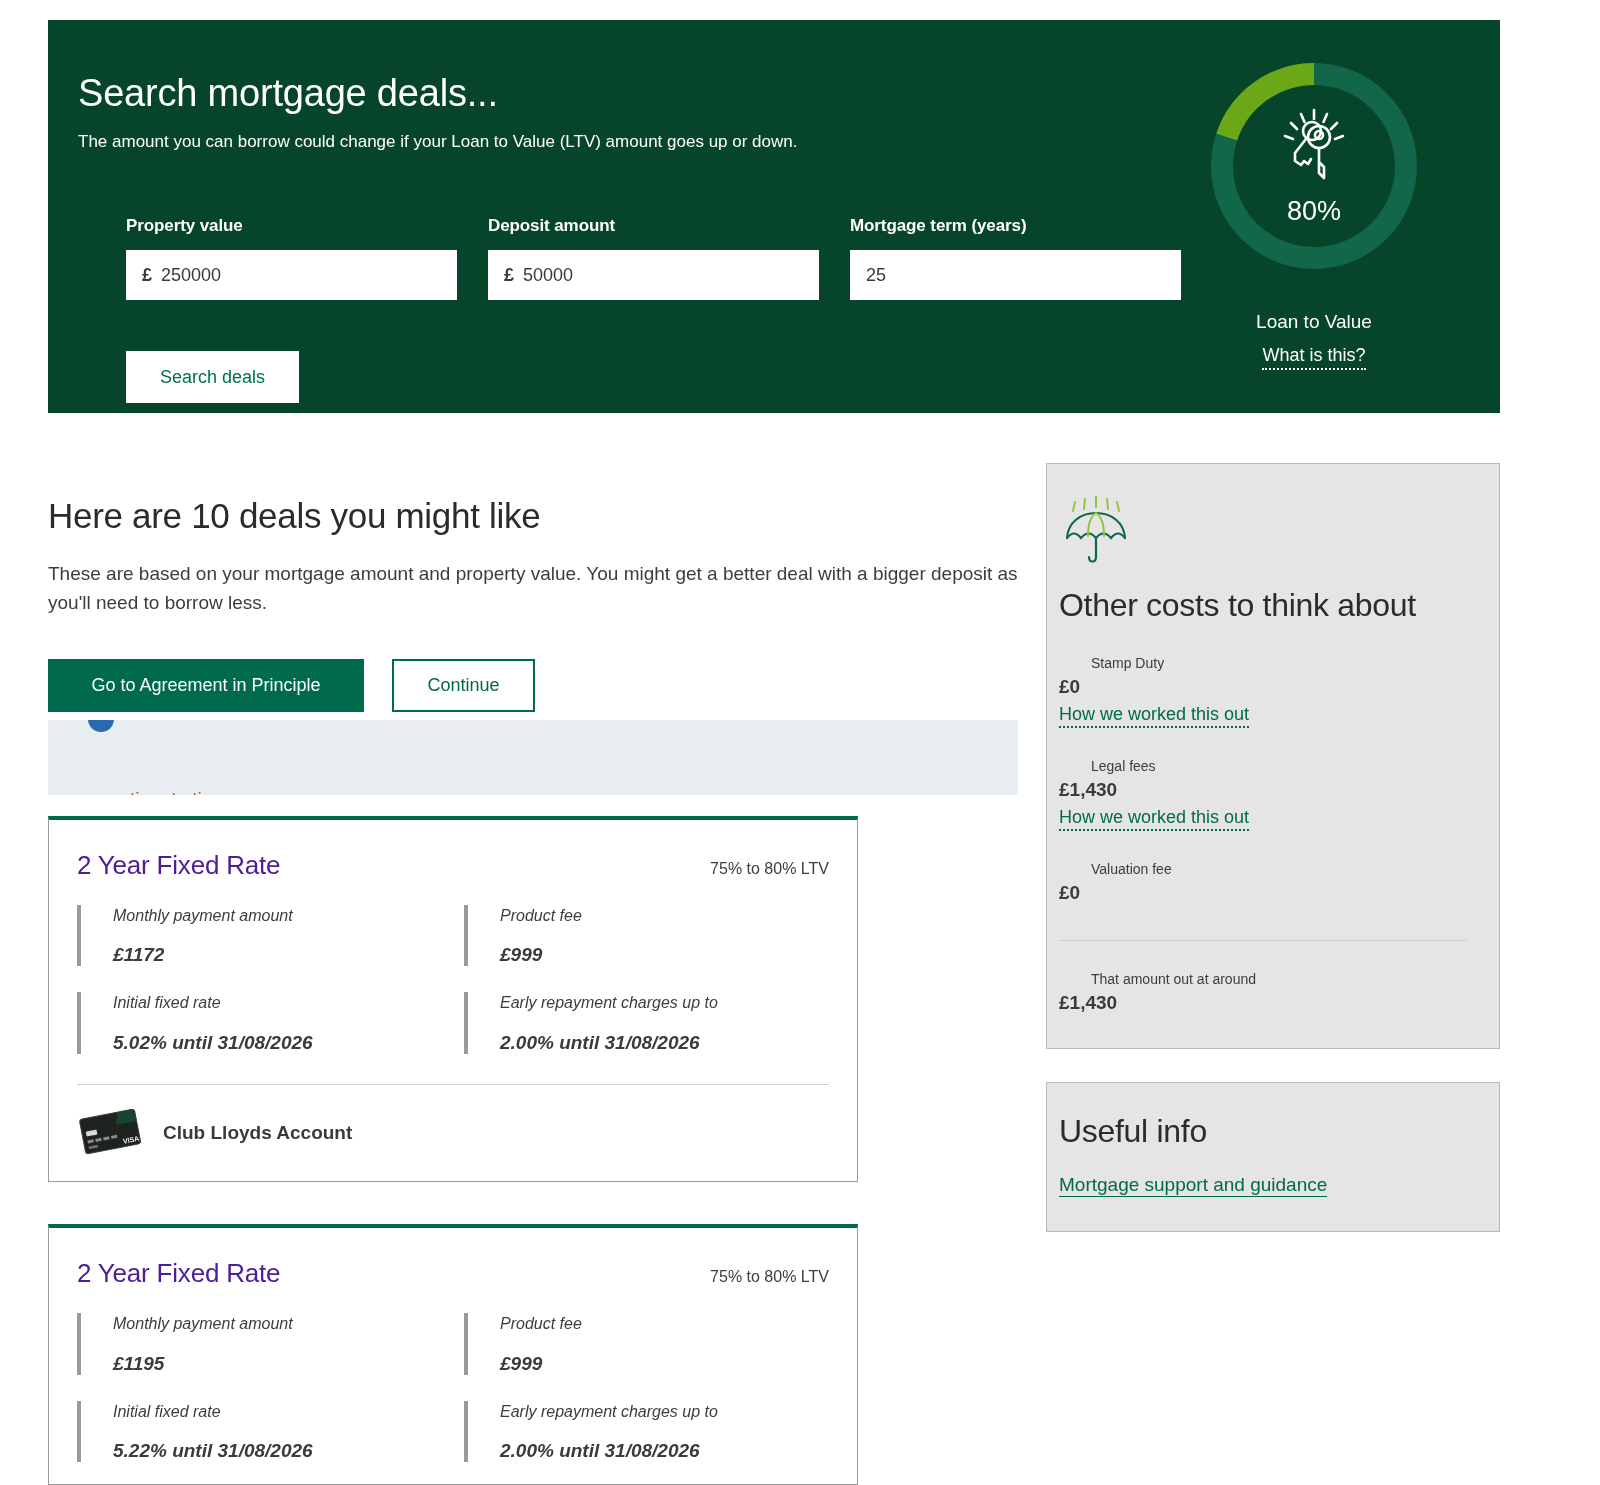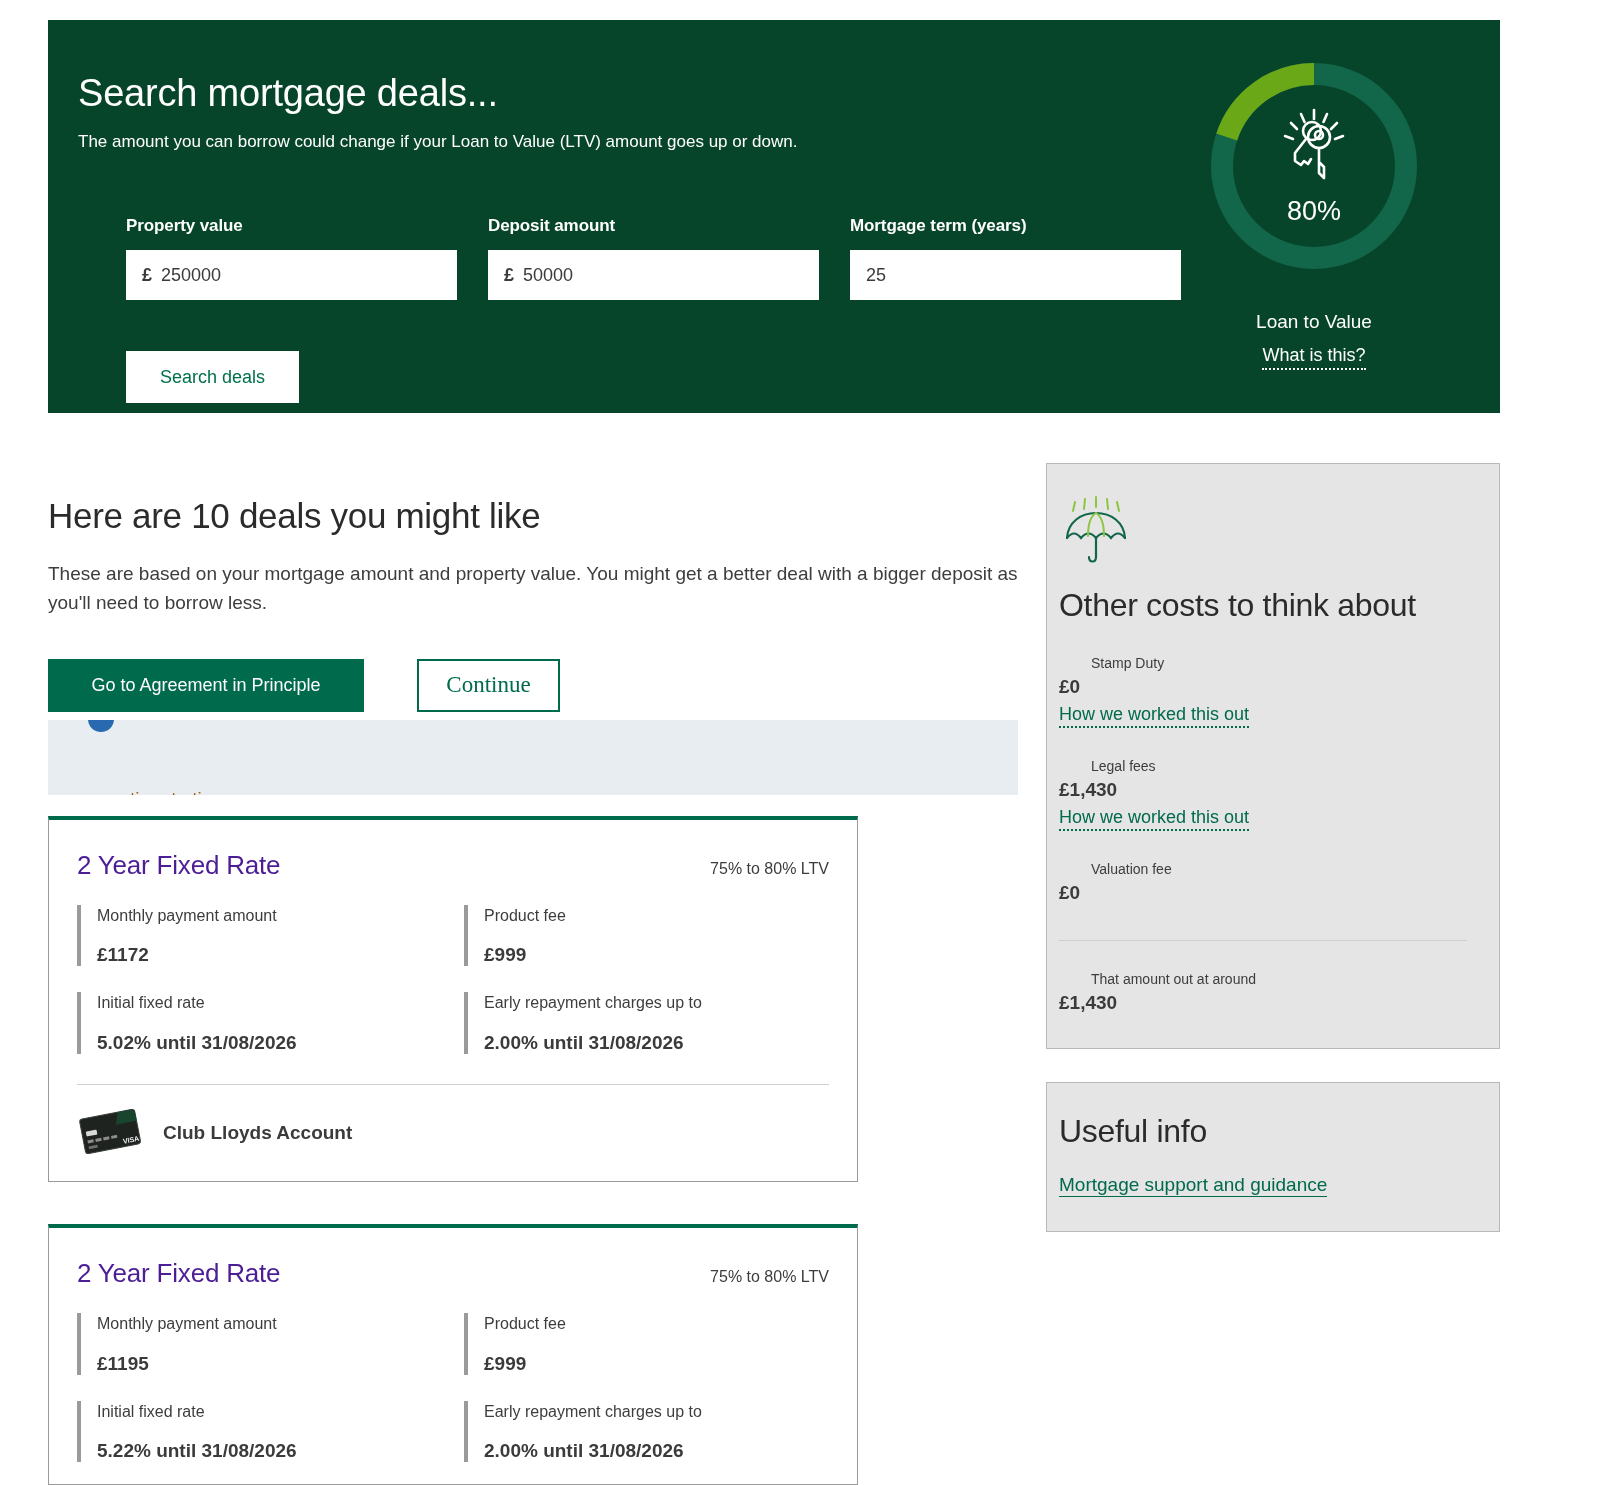--- a/index.html
+++ b/index.html
@@ -176,24 +176,23 @@
     font-family: "Liberation Sans", sans-serif;
     font-size: 18px;
     cursor: pointer;
   }
   .btn-secondary {
     background: #ffffff;
     color: #006a4d;
     border: 2px solid #006a4d;
     width: 143px;
     height: 53px;
-    font-family: Liberation Serif, serif;
-    font-size: 23px;
+    font-family: Liberation Sans, sans-serif;
+    font-size: 18px;
     cursor: pointer;
-    margin-left: 25px;
   }
 
   
   .info-banner {
     position: absolute;
     left: 0;
     top: 225px;
     width: 970px;
     height: 75px;
     background: #e8edf1;
@@ -244,21 +243,22 @@
   }
   .deal-grid {
     display: grid;
     grid-template-columns: 1fr 1fr;
     column-gap: 22px;
     row-gap: 26px;
     margin-top: 24px;
   }
   .deal-item {
     border-left: 4px solid #9a9a9a;
-    padding-left: 16px;
+    padding-left: 32px;
+    font-style: italic;
   }
   .deal-item-label {
     font-size: 16px;
     color: #3d3d3d;
     line-height: 1.35;
   }
   .deal-item-value {
     font-size: 19px;
     font-weight: bold;
     color: #3b3b3b;

